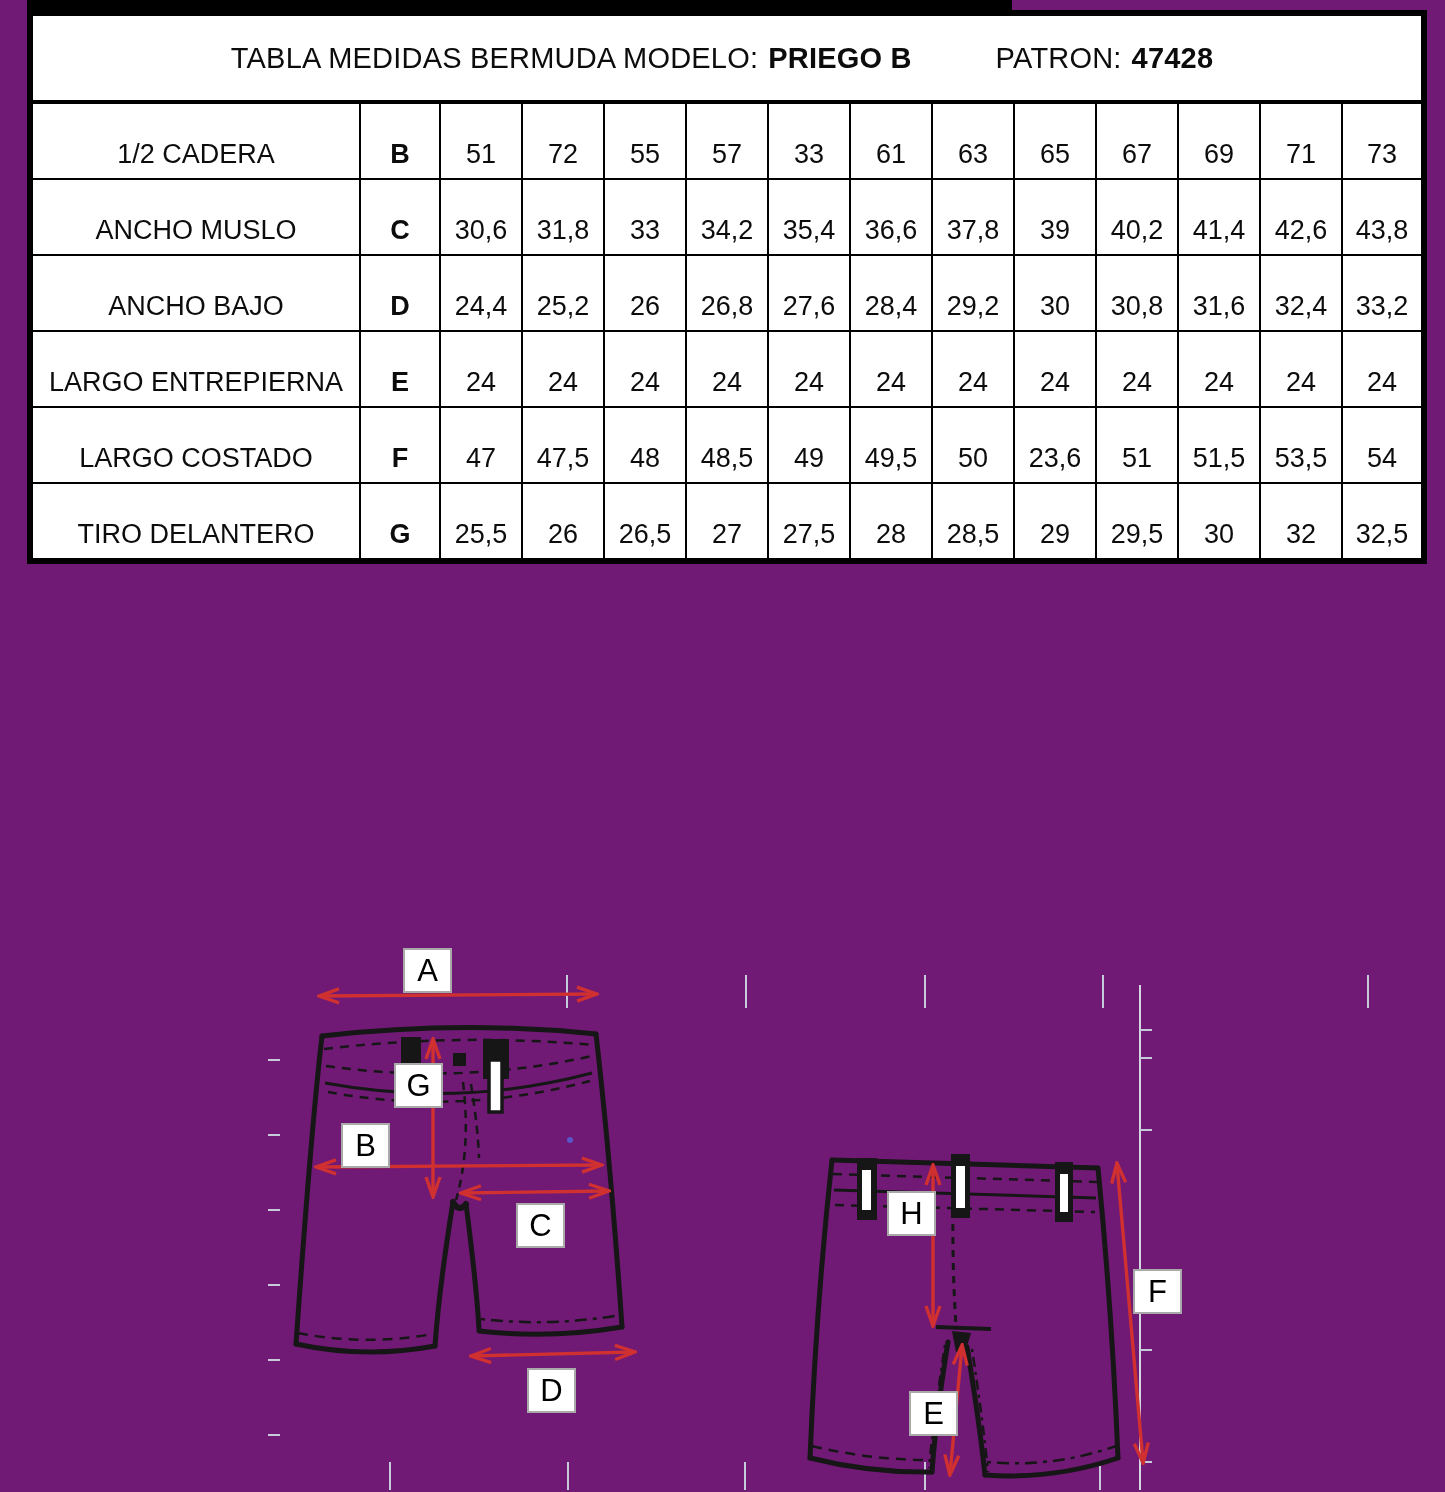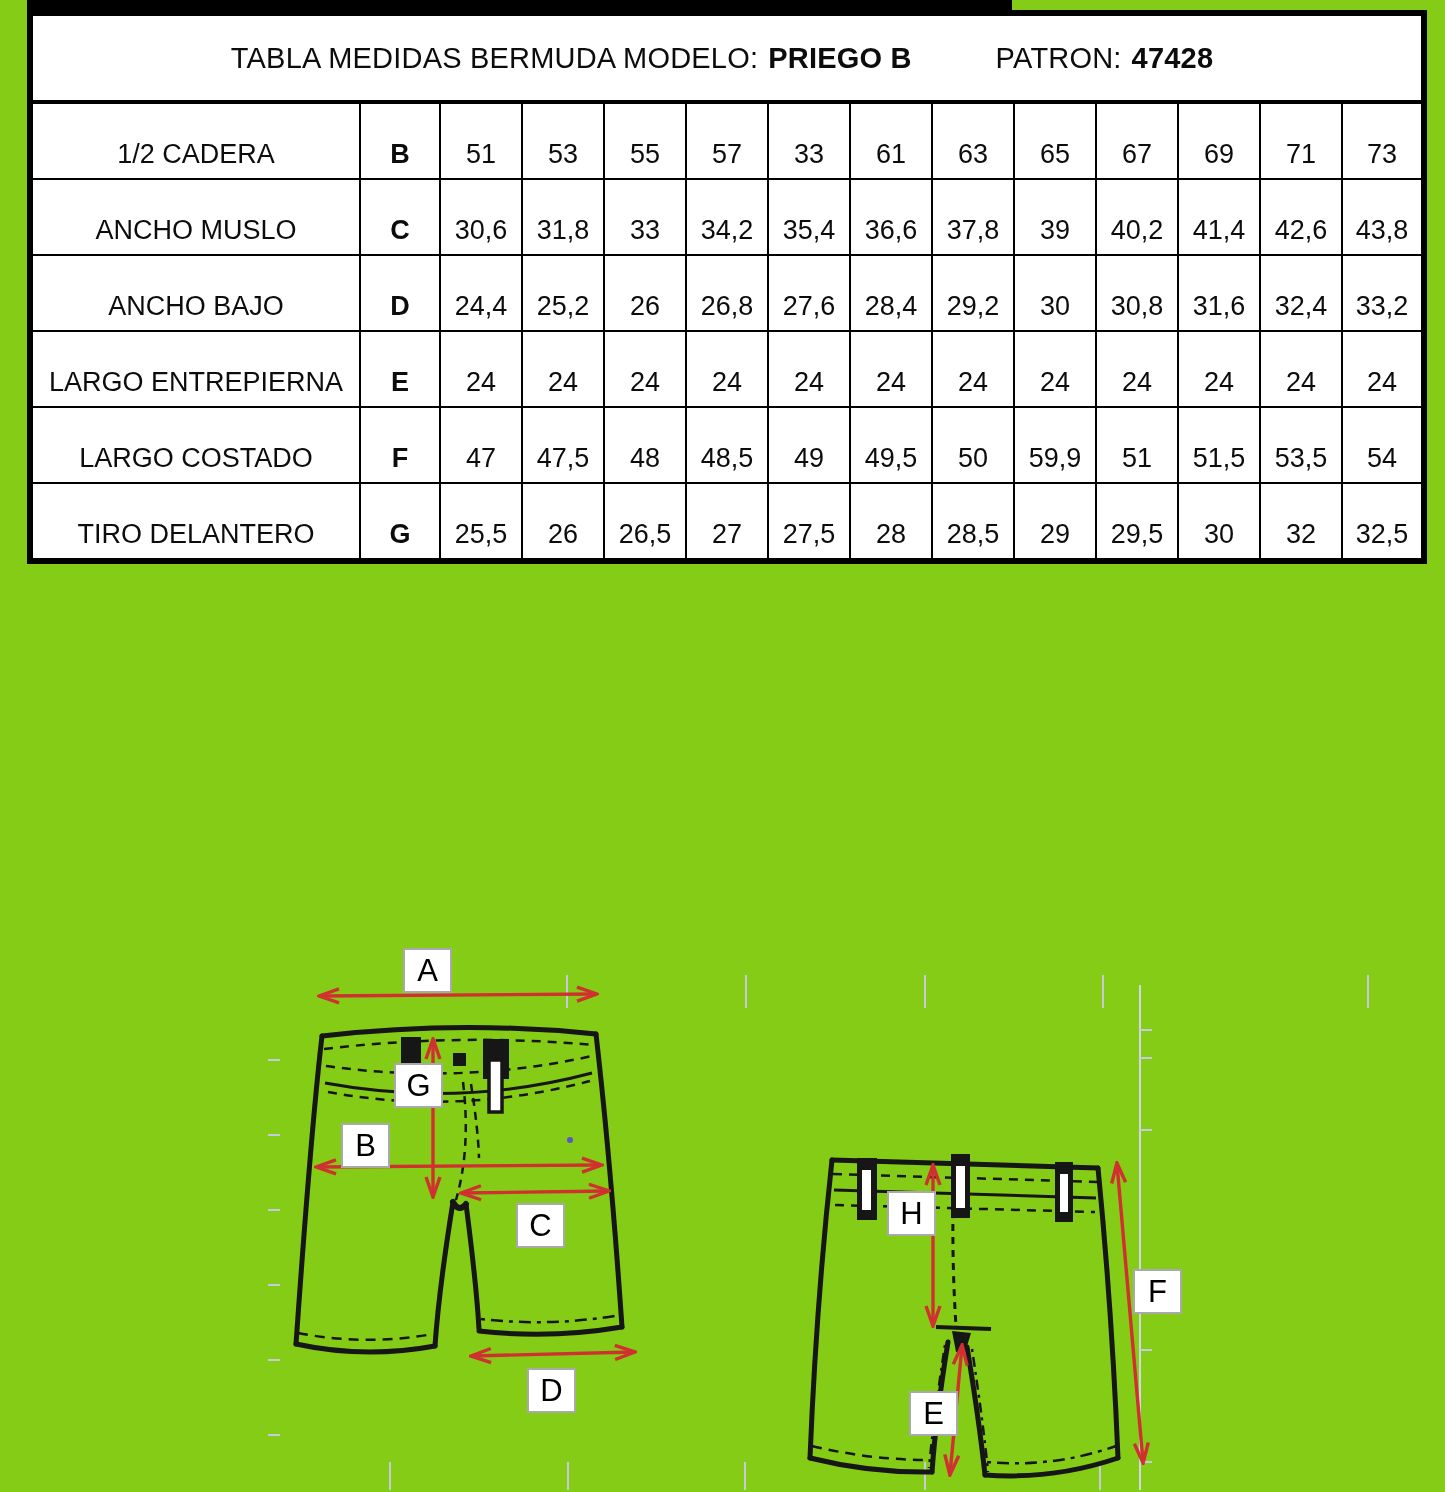--- a/index.html
+++ b/index.html
@@ -1,16 +1,16 @@
 <!DOCTYPE html>
 <html><head>
 <meta charset="utf-8">
 <style>
   html,body{margin:0;padding:0;background:#fff;}
-  .page{position:relative;width:1445px;height:1492px;background:#84cc16;overflow:hidden;
+  .page{position:relative;width:1445px;height:1492px;background:#701a75;overflow:hidden;
         font-family:"Liberation Sans","DejaVu Sans",sans-serif;color:#0c0c0c;}
 
   
   .scan-bar{position:absolute;left:27px;top:0;width:985px;height:12px;background:#000;}
 
   
   table.meas{position:absolute;left:27px;top:10px;width:1392px;
              border-collapse:collapse;table-layout:fixed;background:#fff;
              border:6px solid #000;}
   table.meas td,table.meas th{border:2px solid #000;padding:0;overflow:hidden;}
@@ -72,21 +72,21 @@
             </div>
           </div>
         </td>
       </tr>
     </tbody>
     <tbody class="meas-body" id="table-body">
         <tr>
           <td class="label-cell">1/2 CADERA</td>
           <td class="letter-cell">B</td>
           <td class="value-cell">51</td>
-          <td class="value-cell">53</td>
+          <td class="value-cell">72</td>
           <td class="value-cell">55</td>
           <td class="value-cell">57</td>
           <td class="value-cell">33</td>
           <td class="value-cell">61</td>
           <td class="value-cell">63</td>
           <td class="value-cell">65</td>
           <td class="value-cell">67</td>
           <td class="value-cell">69</td>
           <td class="value-cell">71</td>
           <td class="value-cell">73</td>
@@ -142,21 +142,21 @@
         <tr>
           <td class="label-cell">LARGO COSTADO</td>
           <td class="letter-cell">F</td>
           <td class="value-cell">47</td>
           <td class="value-cell">47,5</td>
           <td class="value-cell">48</td>
           <td class="value-cell">48,5</td>
           <td class="value-cell">49</td>
           <td class="value-cell">49,5</td>
           <td class="value-cell">50</td>
-          <td class="value-cell">59,9</td>
+          <td class="value-cell">23,6</td>
           <td class="value-cell">51</td>
           <td class="value-cell">51,5</td>
           <td class="value-cell">53,5</td>
           <td class="value-cell">54</td>
         </tr>
         <tr>
           <td class="label-cell">TIRO DELANTERO</td>
           <td class="letter-cell">G</td>
           <td class="value-cell">25,5</td>
           <td class="value-cell">26</td>

